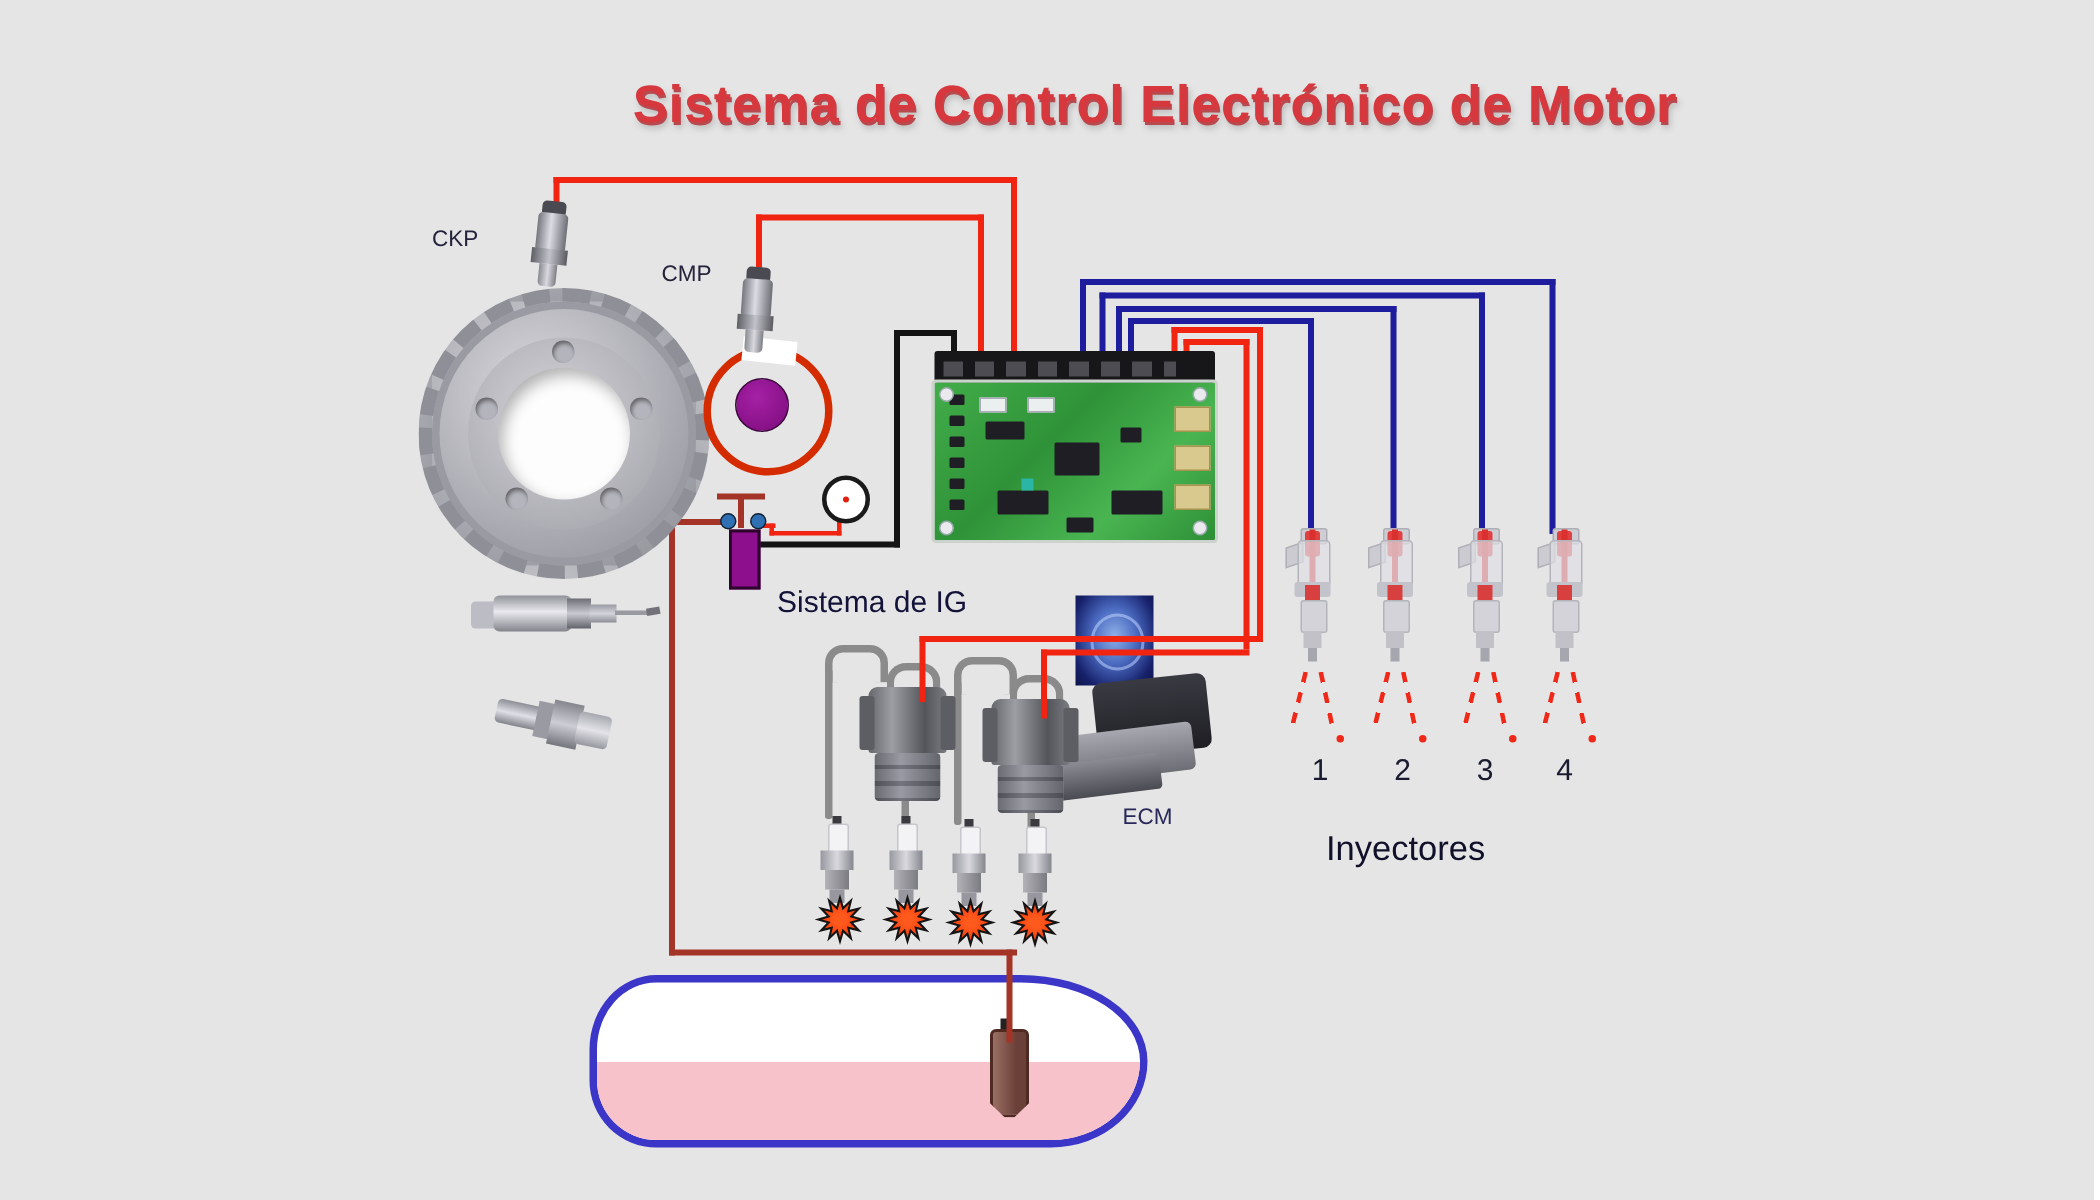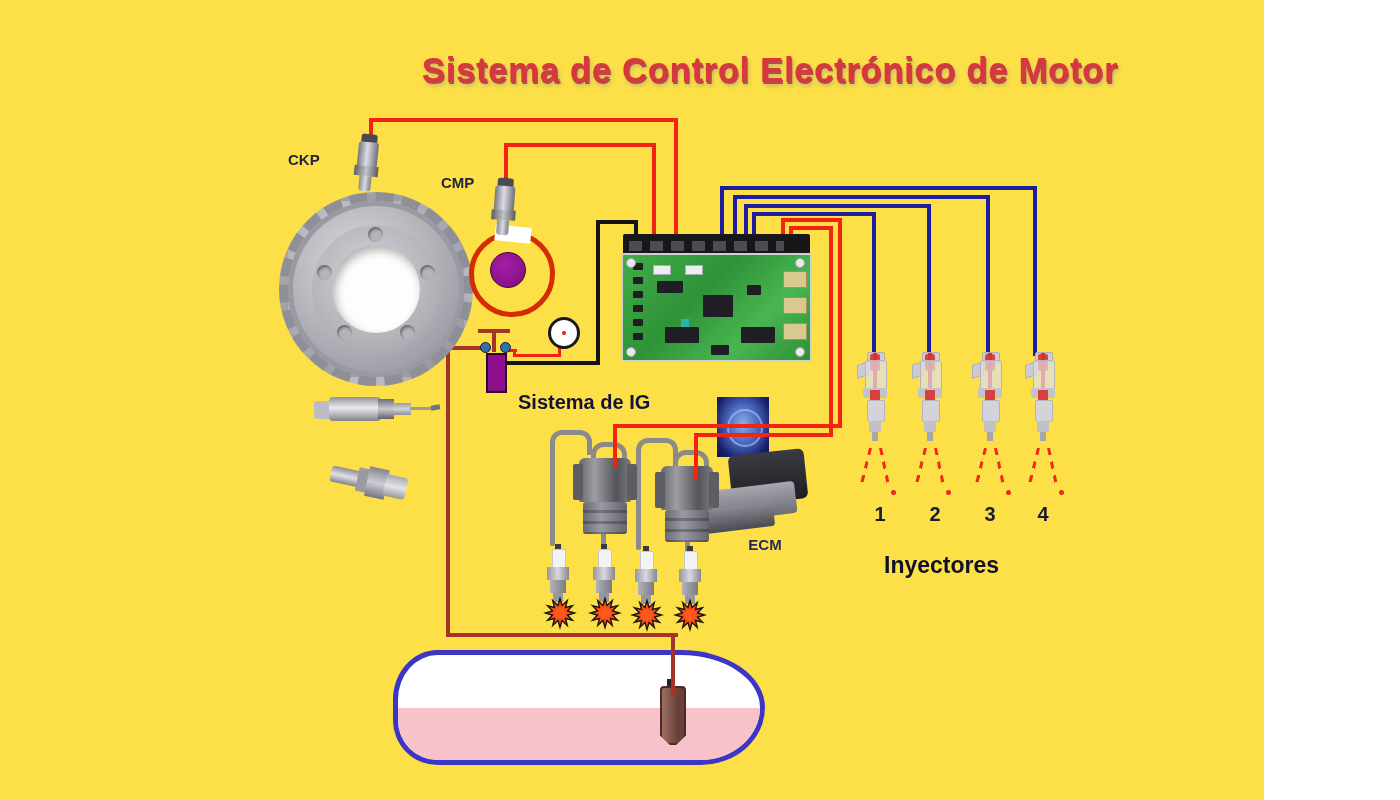--- a/index.html
+++ b/index.html
@@ -1,23 +1,23 @@
 <!DOCTYPE html>
 <html><head>
 <meta charset="utf-8">
 <style>
   html,body{margin:0;padding:0;background:#fff;}
-  #canvas{position:relative;width:1264px;height:800px;background:#fde047;overflow:hidden;
+  #canvas{position:relative;width:1396px;height:800px;background:#e5e5e5;overflow:hidden;
           font-family:"Liberation Sans",sans-serif;}
   
   #title{position:absolute;left:390px;top:50px;width:760px;text-align:center;
          font-size:35px;font-weight:bold;color:#d6383e;letter-spacing:0.5px;
          text-shadow:1px 2px 0 #b8494e,2px 4px 4px rgba(130,130,130,.45);}
   
-  .lbl{position:absolute;font-weight:bold;color:#23233c;}
+  .lbl{position:absolute;font-weight:normal;color:#23233c;}
   
   .wire{position:absolute;}
   .red{background:#f02410}.navy{background:#1d1d9e}.blk{background:#141414}
   .dred{background:#a33427}
   .h4{height:4px}.w4{width:4px}.h3{height:3px}.w3{width:3px}
   
   #gear{position:absolute;left:279px;top:192px;width:176px;height:176px;border-radius:50%;
         border:9px dashed #8f8f98;background:radial-gradient(circle at 40% 35%,#d9d9dd,#a9a9b1 60%,#8b8b92);
         box-shadow:inset 0 0 0 5px #9a9aa2;}
   .gear-plate{position:absolute;left:24px;top:24px;width:128px;height:128px;border-radius:50%;

